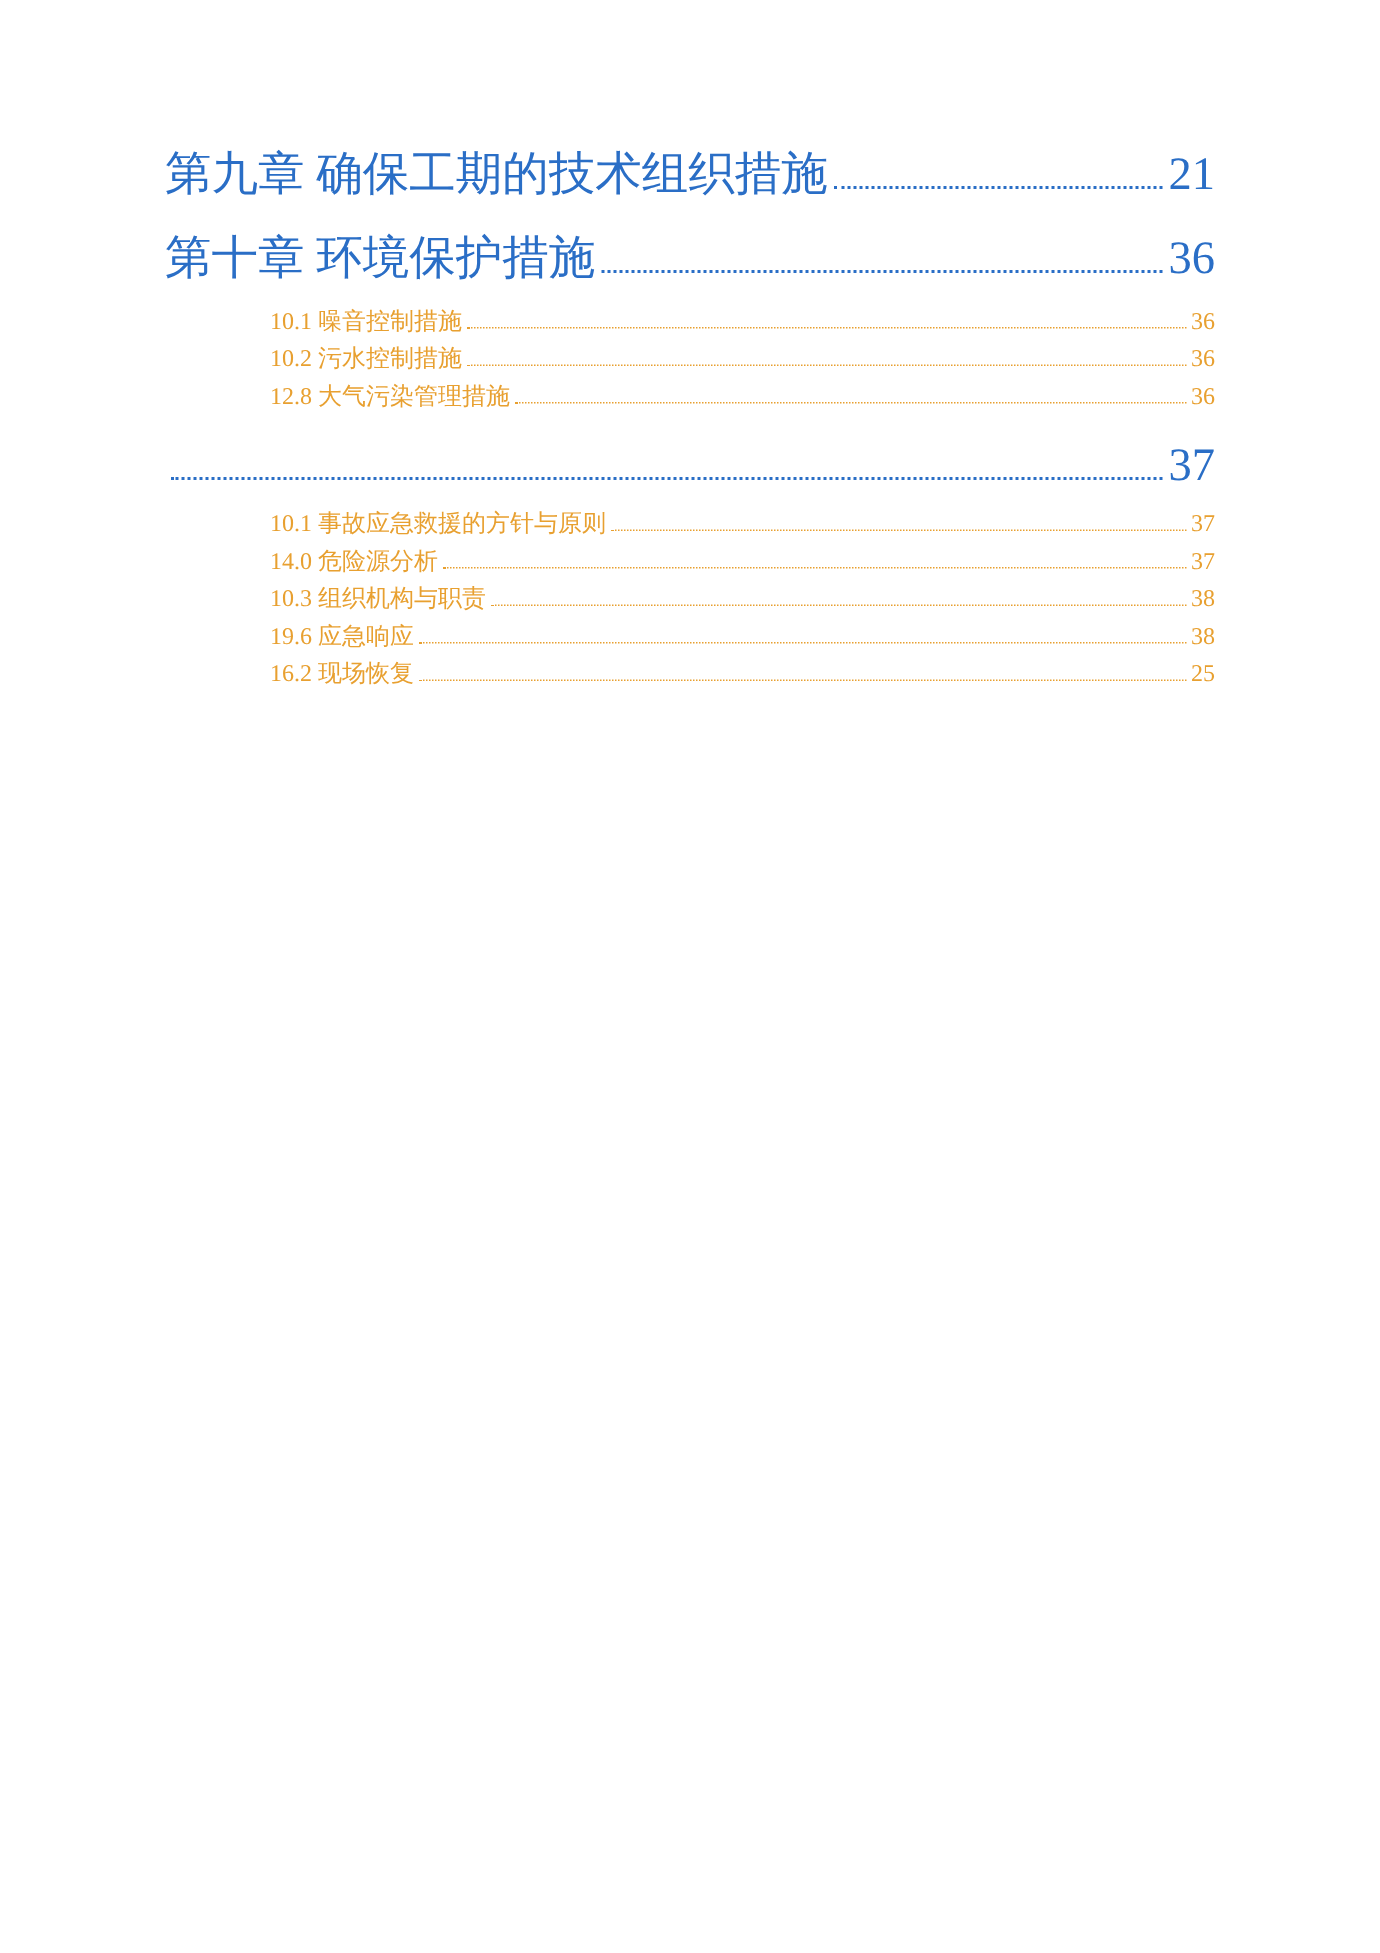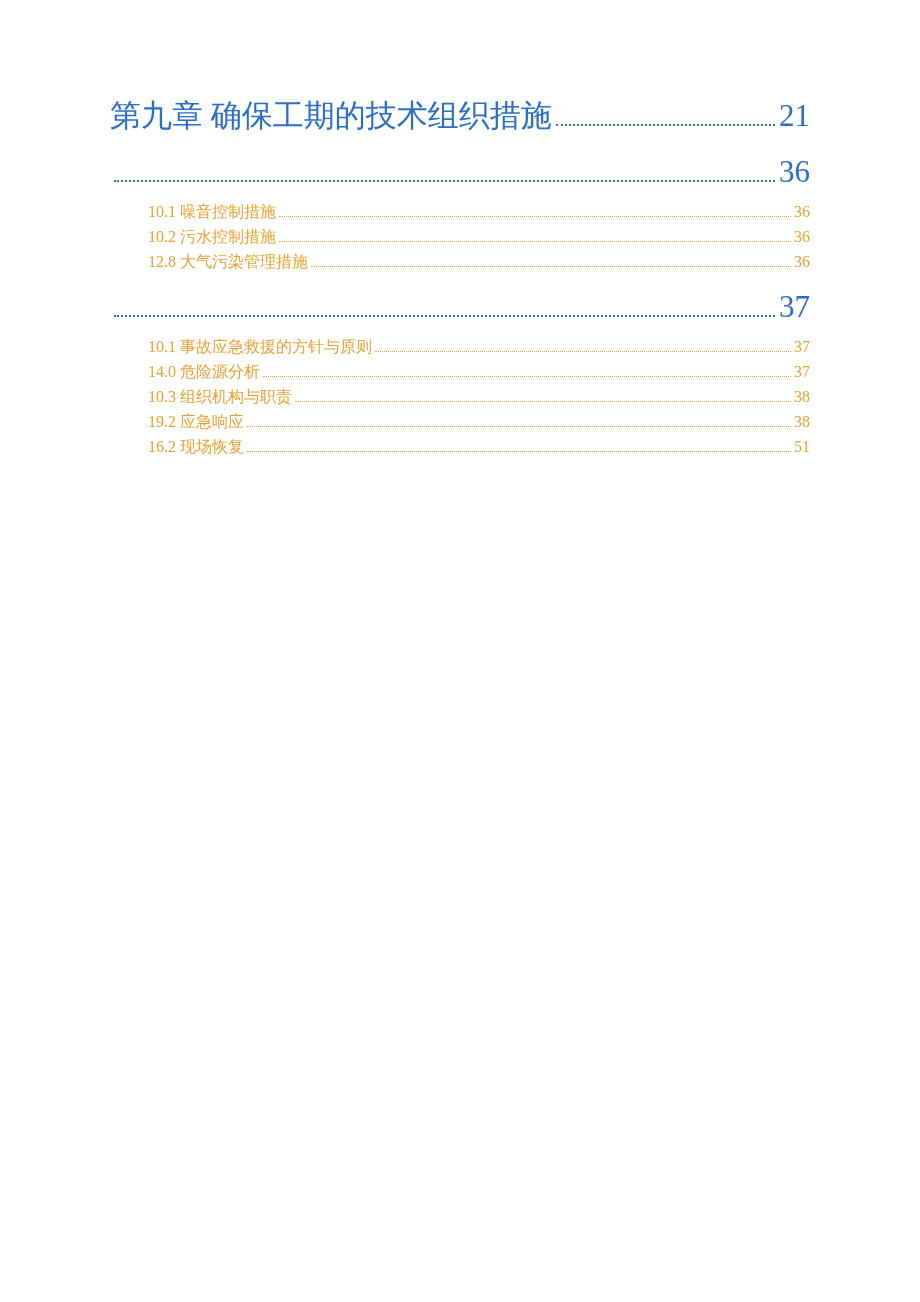--- a/index.html
+++ b/index.html
@@ -43,20 +43,21 @@
       display: flex;
       align-items: baseline;
       margin-left: 38px;
       font-size: 16px;
       color: #e8a030;
       white-space: nowrap;
       line-height: 1.55;
     }
     .toc-section .label {
       flex-shrink: 0;
+      margin-left: 32px;
     }
     .toc-section .leader {
       flex: 1;
       border-bottom: 1.5px dotted #e8a030;
       margin: 0 3px 3px 3px;
       min-width: 20px;
       height: 1em;
     }
     .toc-section .page {
       flex-shrink: 0;
@@ -72,20 +73,21 @@
 
 <div class="toc-container">
 
   <div class="toc-chapter">
     <span class="label">第九章  确保工期的技术组织措施</span>
     <span class="leader"></span>
     <span class="page">21</span>
   </div>
 
   <div class="toc-chapter">
+    <span class="label">第十章  环境保护措施</span>
     <span class="leader"></span>
     <span class="page">36</span>
   </div>
 
   <div class="section-group">
     <div class="toc-section">
       <span class="label">10.1 噪音控制措施</span>
       <span class="leader"></span>
       <span class="page">36</span>
     </div>
@@ -116,24 +118,24 @@
       <span class="label">14.0 危险源分析</span>
       <span class="leader"></span>
       <span class="page">37</span>
     </div>
     <div class="toc-section">
       <span class="label">10.3 组织机构与职责</span>
       <span class="leader"></span>
       <span class="page">38</span>
     </div>
     <div class="toc-section">
-      <span class="label">19.2 应急响应</span>
+      <span class="label">19.6 应急响应</span>
       <span class="leader"></span>
       <span class="page">38</span>
     </div>
     <div class="toc-section">
       <span class="label">16.2 现场恢复</span>
       <span class="leader"></span>
-      <span class="page">51</span>
+      <span class="page">25</span>
     </div>
   </div>
 
 </div>
 
 </body></html>

